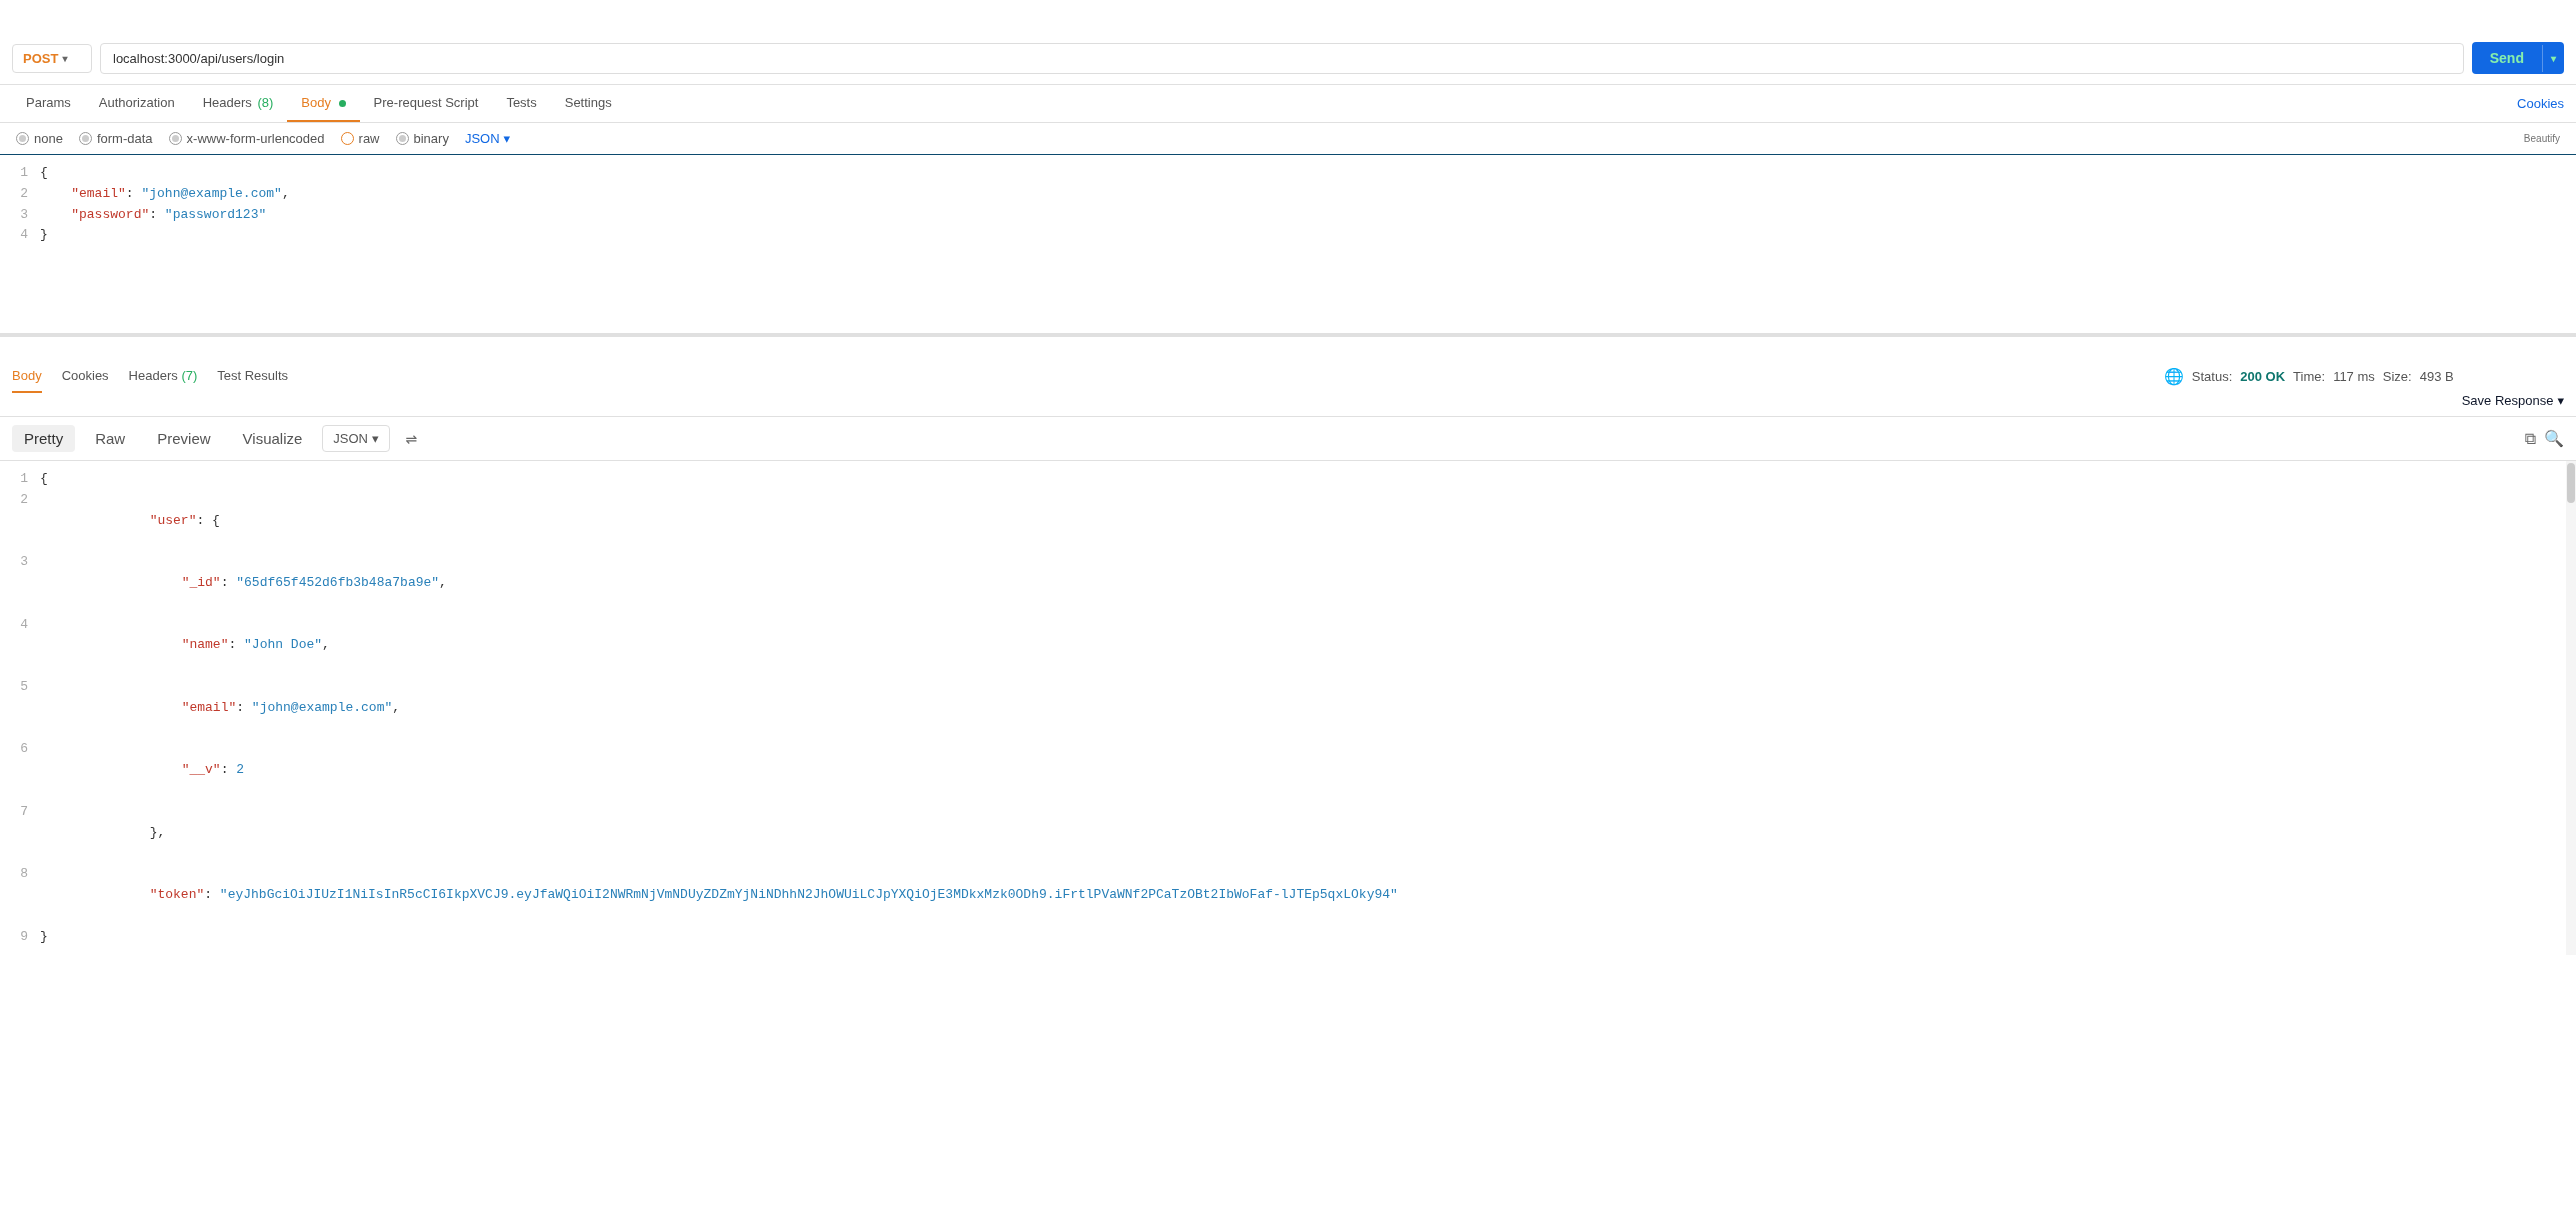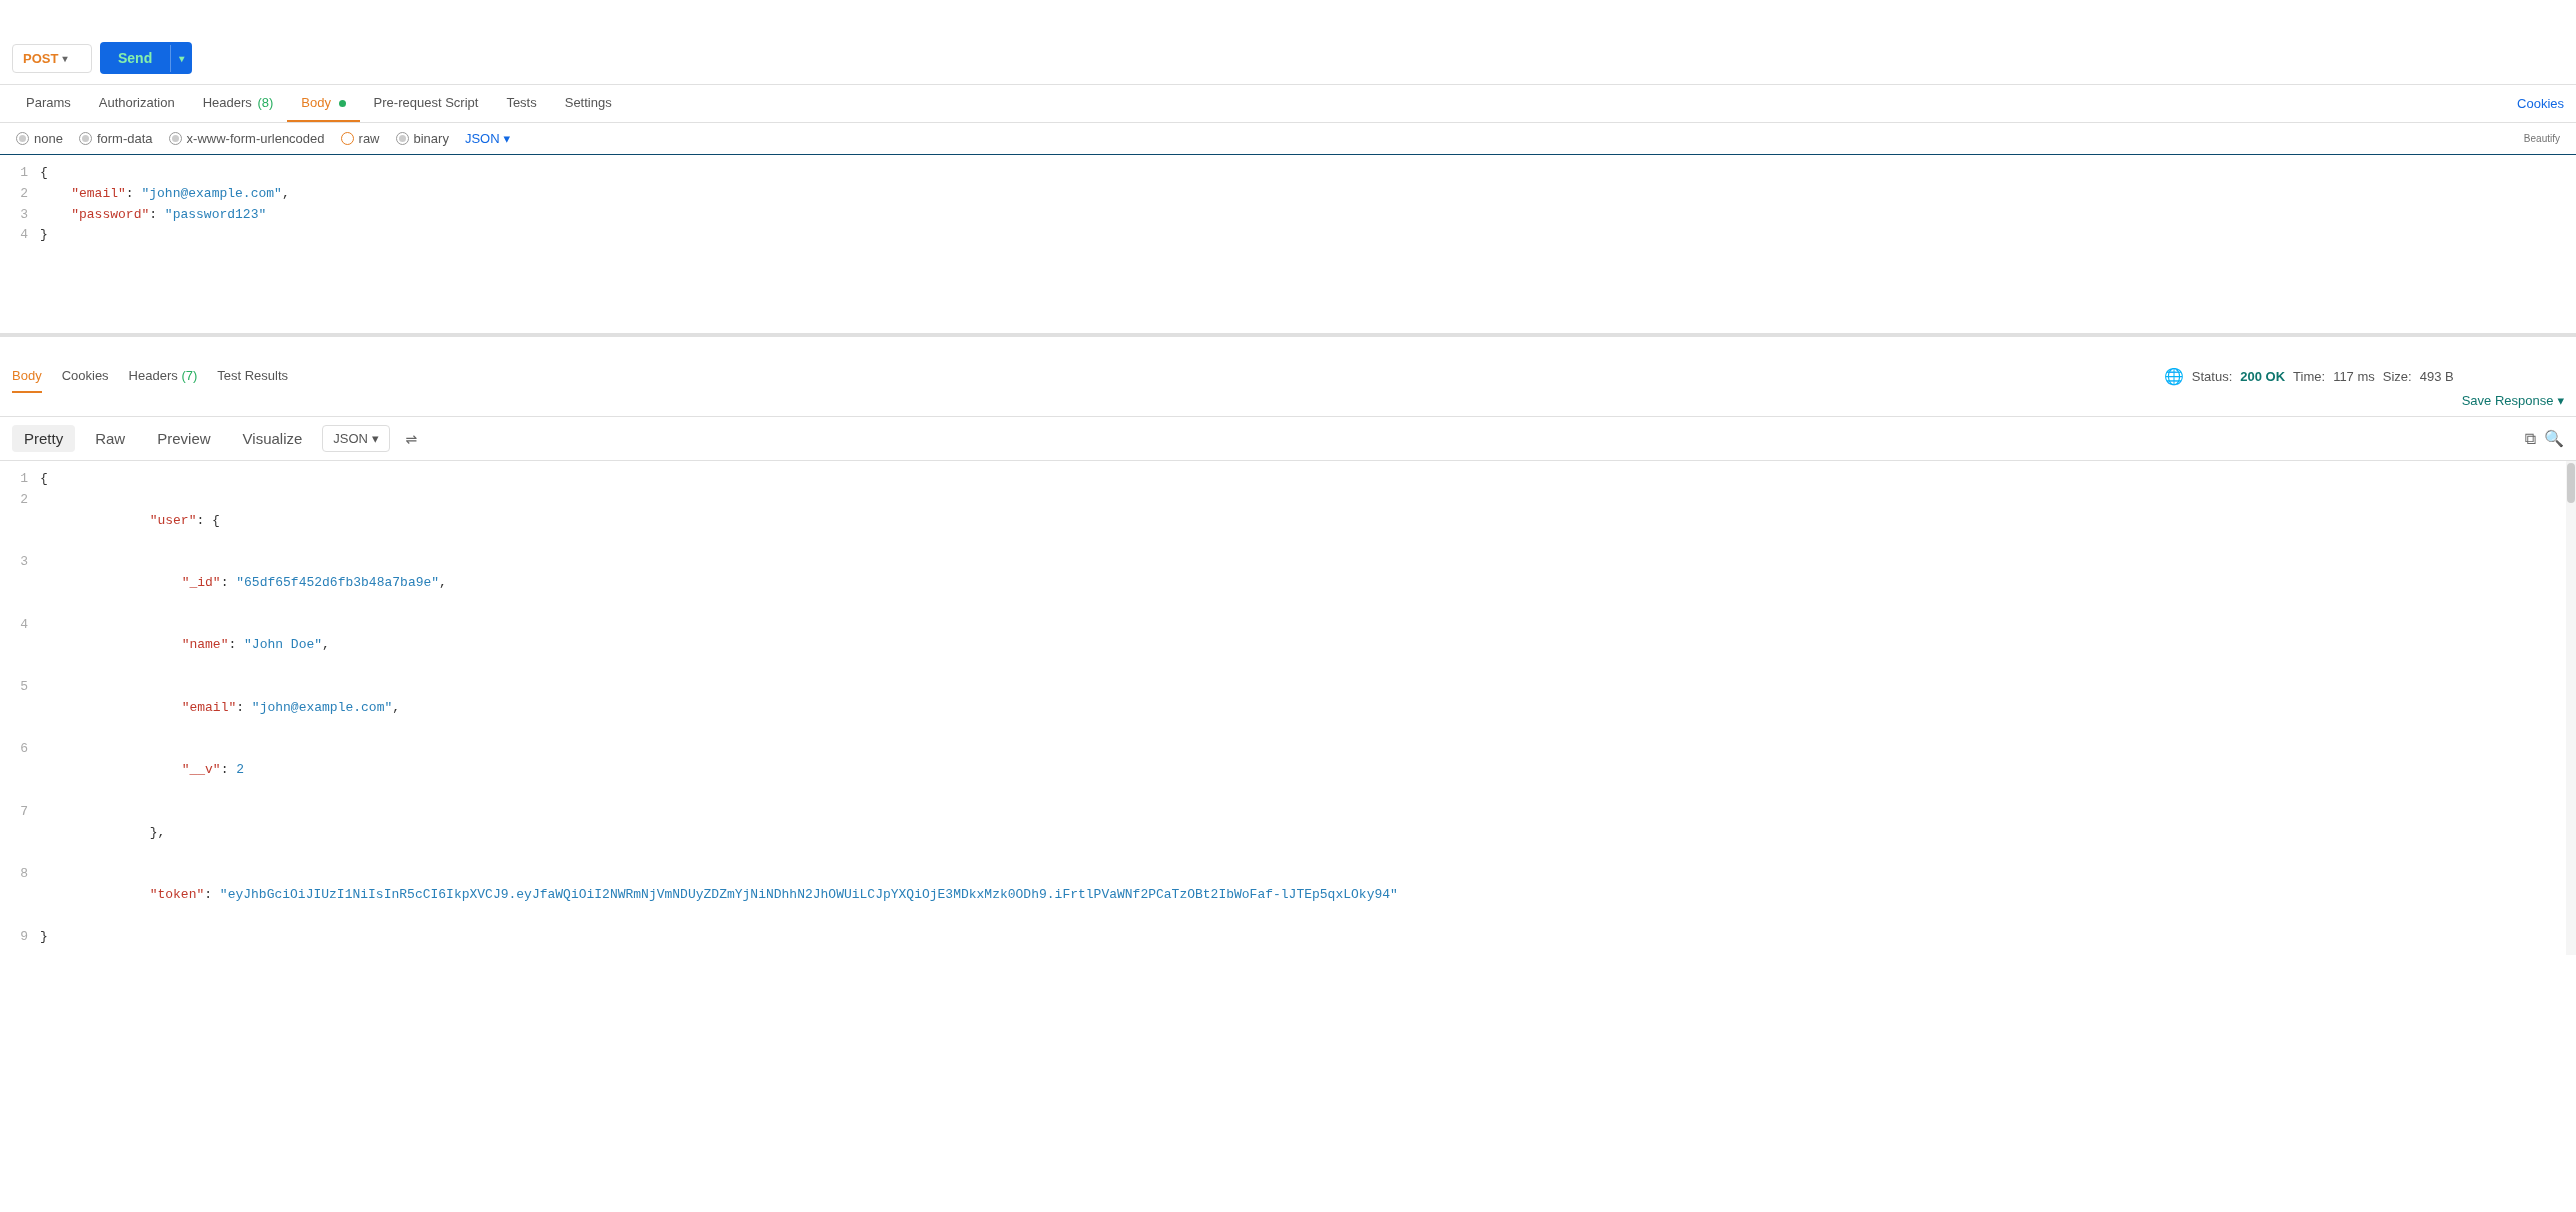--- a/index.html
+++ b/index.html
@@ -111,21 +111,21 @@
     .res-tab {
       padding: 8px 0; margin-right: 4px;
       cursor: pointer; font-size: 13px; color: #555;
       border-bottom: 2px solid transparent;
     }
     .res-tab.active { color: #e67e22; border-bottom-color: #e67e22; }
     .res-tab .badge { color: #27ae60; }
     .res-status { margin-left: auto; display: flex; align-items: center; gap: 8px; color: #555; font-size: 13px; }
     .status-ok { color: #0f766e; font-weight: 700; }
     .globe-icon { color: #aaa; font-size: 16px; }
-    .save-response { color: #0f766e; cursor: pointer; font-size: 13px; display: flex; align-items: center; gap: 4px; margin-top: 48px; }
+    .save-response { color: #0f172a; cursor: pointer; font-size: 13px; display: flex; align-items: center; gap: 4px; margin-top: 48px; }
 
     
     .format-bar {
       display: flex; align-items: center; gap: 8px;
       padding: 8px 12px;
       border-bottom: 1px solid #e0e0e0;
       background: #fff;
     }
     .fmt-btn {
       padding: 5px 12px; border-radius: 4px; cursor: pointer;
@@ -165,20 +165,21 @@
 </head>
 <body>
 
 <div class="main-layout">
 
   <div class="url-bar">
     <div class="method-select">
       <span>POST</span>
       <span class="chevron">▾</span>
     </div>
+    <input class="url-input" type="text" value="localhost:3000/api/users/login" style="">
     <button class="send-btn">
       <span class="send-label">Send</span>
       <span class="send-chevron">▾</span>
     </button>
   </div>
 
   <div class="req-tabs">
     <div class="req-tab">
       <span>Params</span>
     </div>

